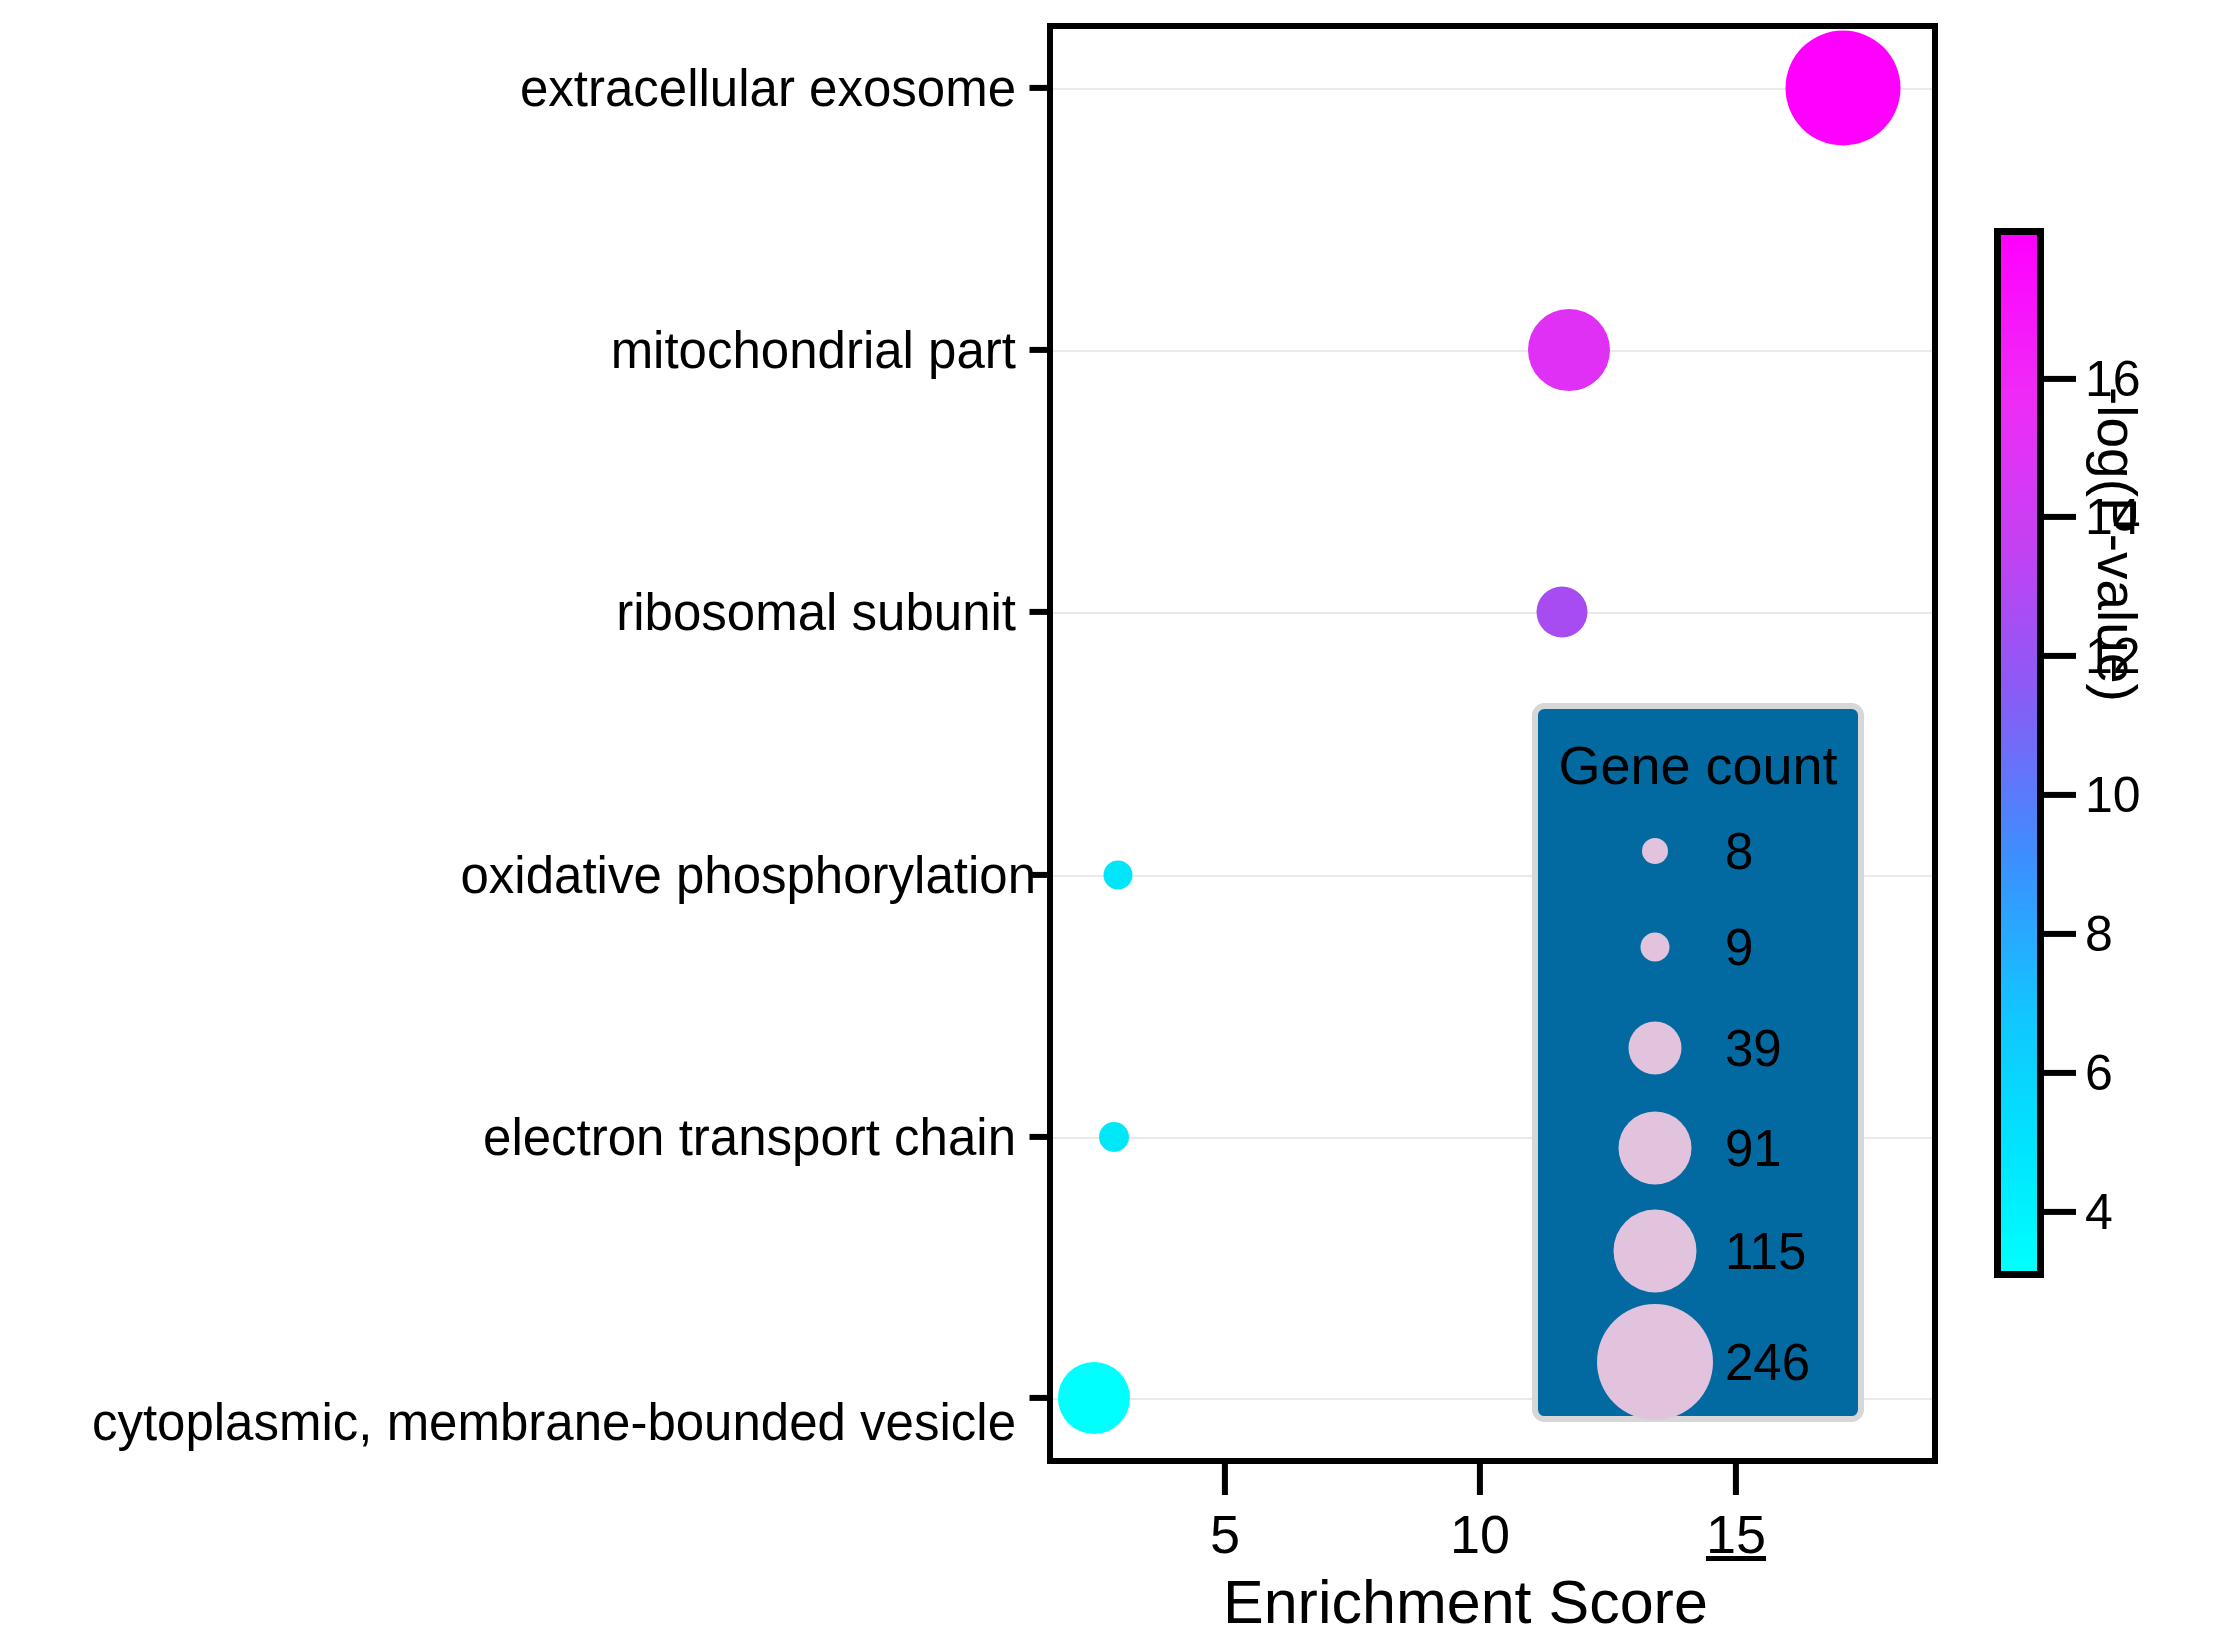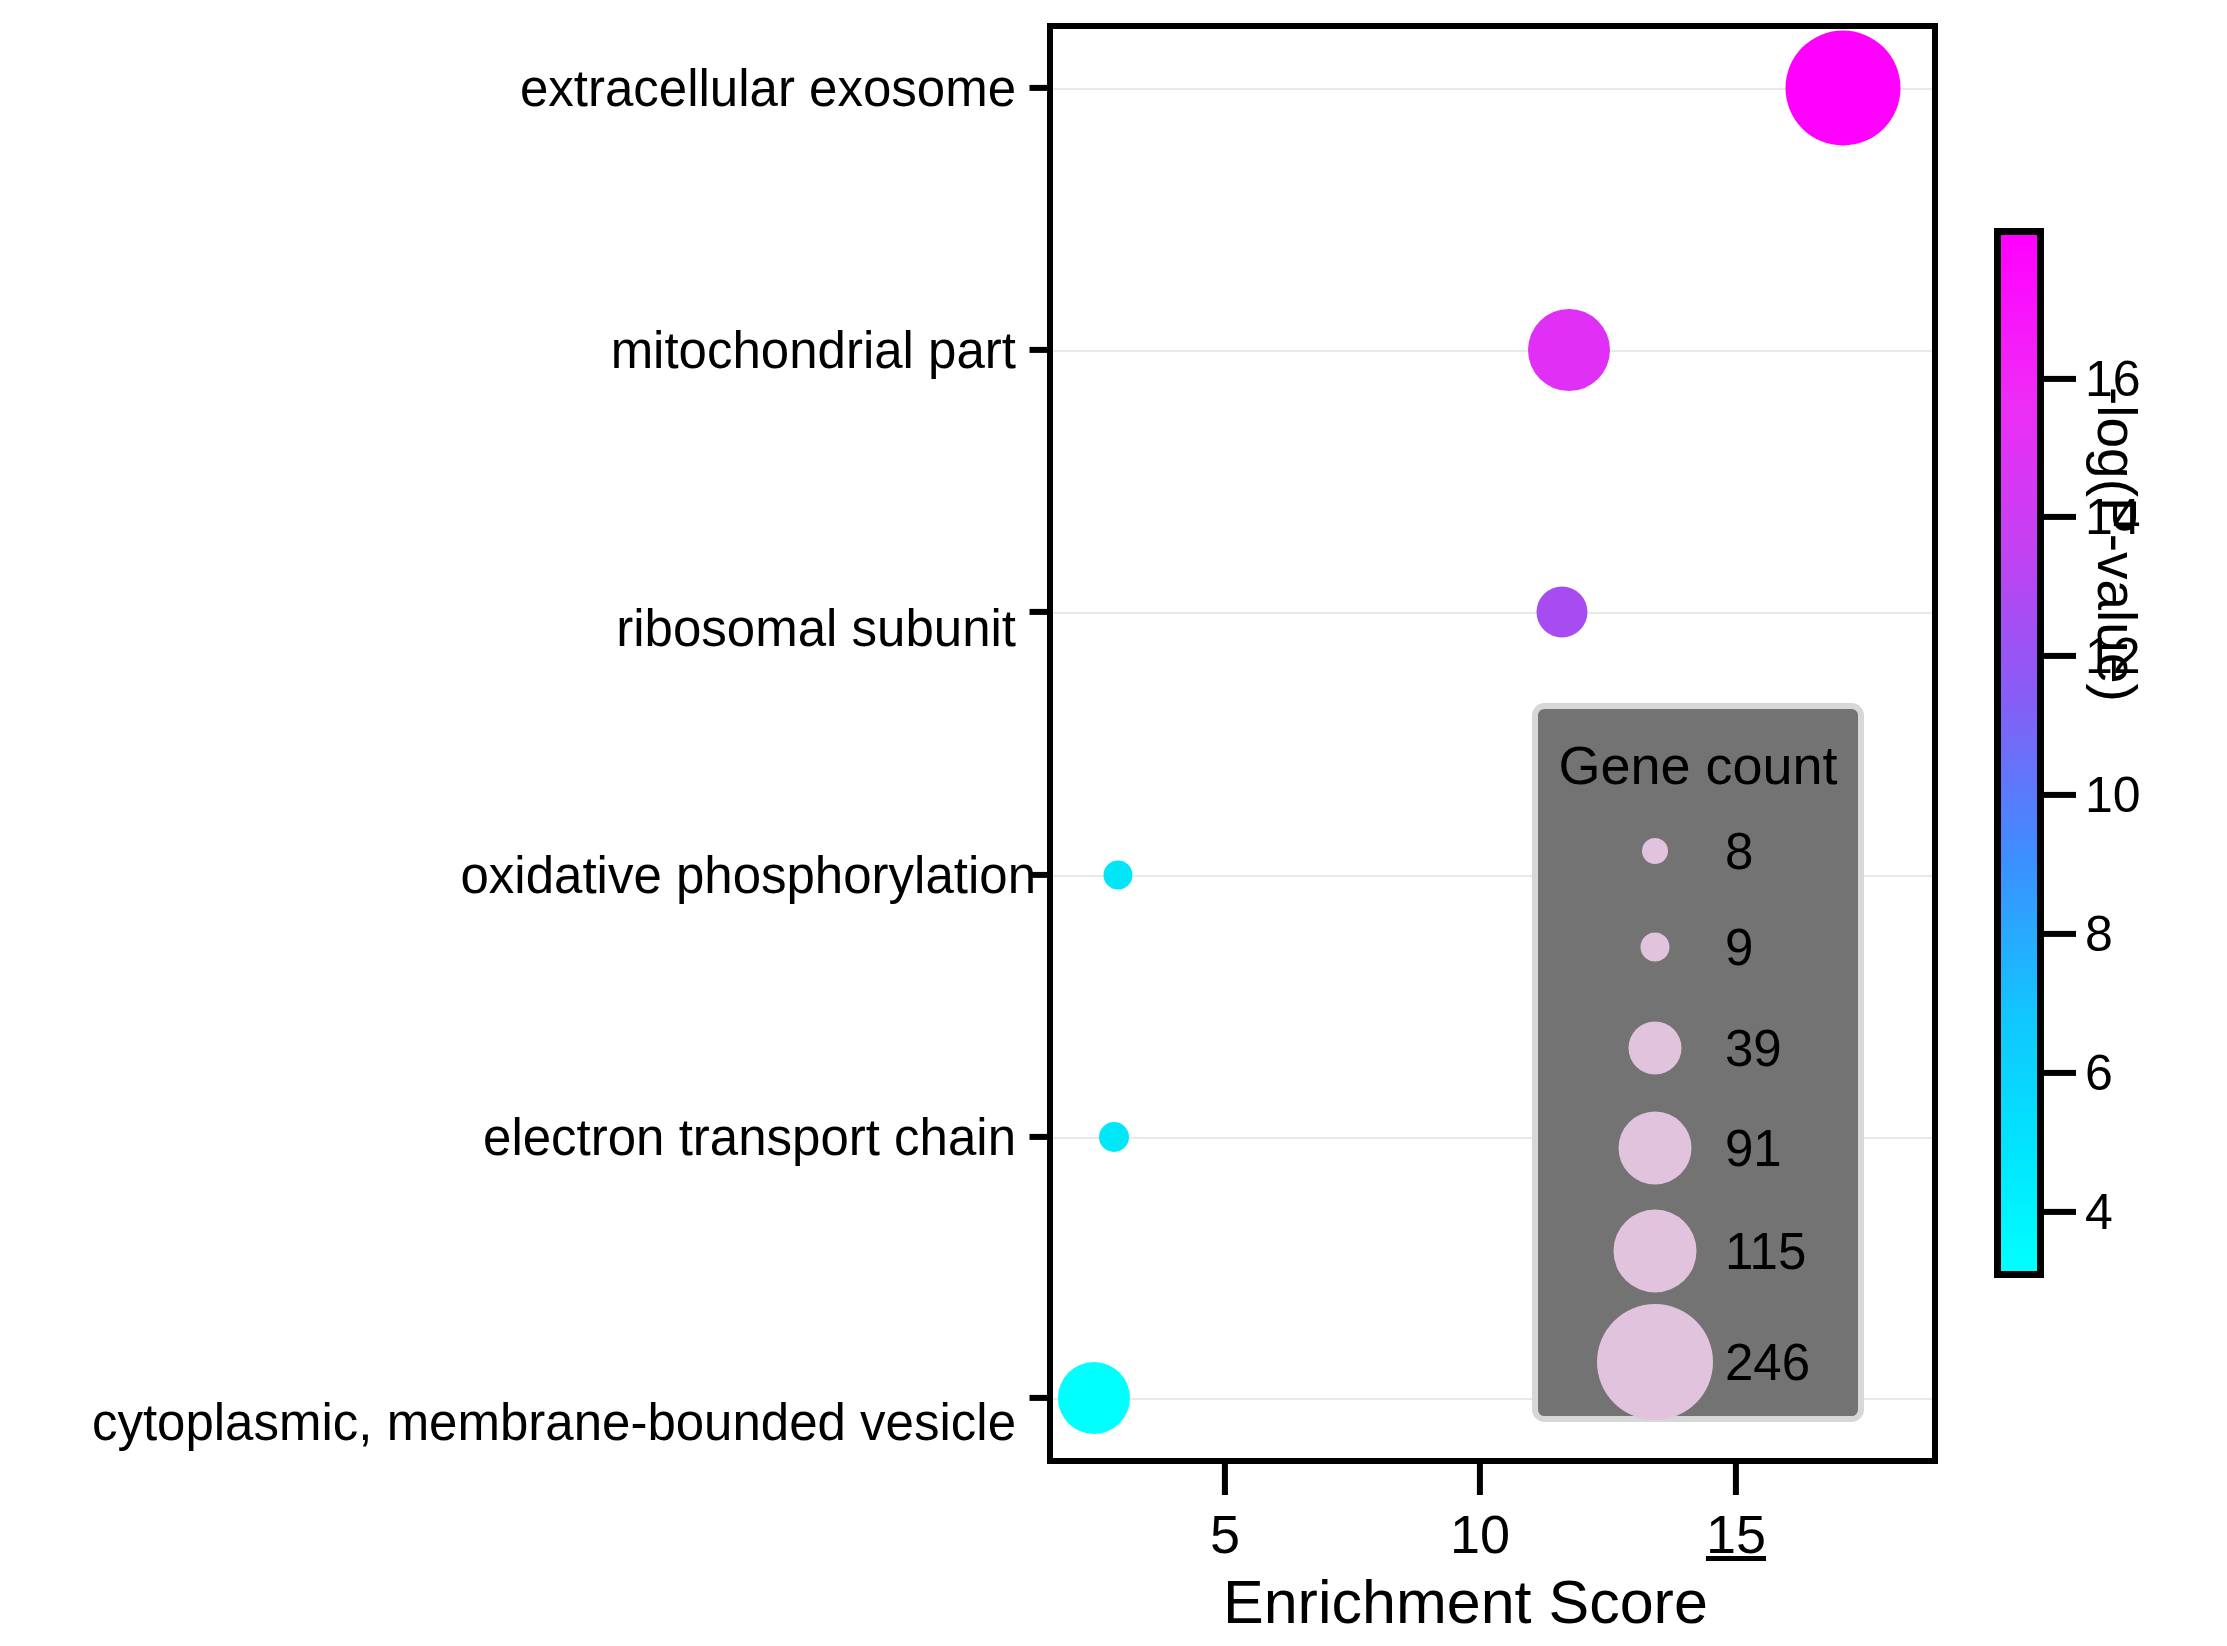--- a/index.html
+++ b/index.html
@@ -66,21 +66,21 @@
     transform:translateY(-50%);
   }
   #colorbar-title{
     position:absolute;left:2149px;top:387px;
     font-size:55px;white-space:nowrap;
     transform-origin:left top;transform:rotate(90deg);
   }
   
   #size-legend{
     position:absolute;left:1532px;top:703px;width:332px;height:719px;
-    border:6.2px solid #d7d7d7;border-radius:12.4px;background:#737373;
+    border:6.2px solid #d7d7d7;border-radius:12.4px;background:#0369a1;
     box-sizing:border-box;
   }
   #size-legend-title{
     position:absolute;left:0;top:25px;width:100%;text-align:center;
     font-size:54px;
   }
   .legend-row{position:absolute;left:0;width:100%;height:0;}
   .legend-bubble{
     position:absolute;left:117px;border-radius:50%;
     background:#e2c3dd;transform:translate(-50%,-50%);
@@ -92,21 +92,21 @@
 </style>
 </head>
 <body>
 
 <div class="ylabel-wrap" style="top:88px;">
   <span>extracellular exosome</span>
 </div>
 <div class="ylabel-wrap" style="top:350px;">
   <span>mitochondrial part</span>
 </div>
-<div class="ylabel-wrap" style="top:628px;">
+<div class="ylabel-wrap" style="top:612px;">
   <span>ribosomal subunit</span>
 </div>
 <div class="ylabel-wrap" style="top:875px;margin-left:20px;">
   <span>oxidative phosphorylation</span>
 </div>
 <div class="ylabel-wrap" style="top:1137px;">
   <span>electron transport chain</span>
 </div>
 <div class="ylabel-wrap" style="top:1398px;margin-top:24px;">
   <span>cytoplasmic, membrane-bounded vesicle</span>

